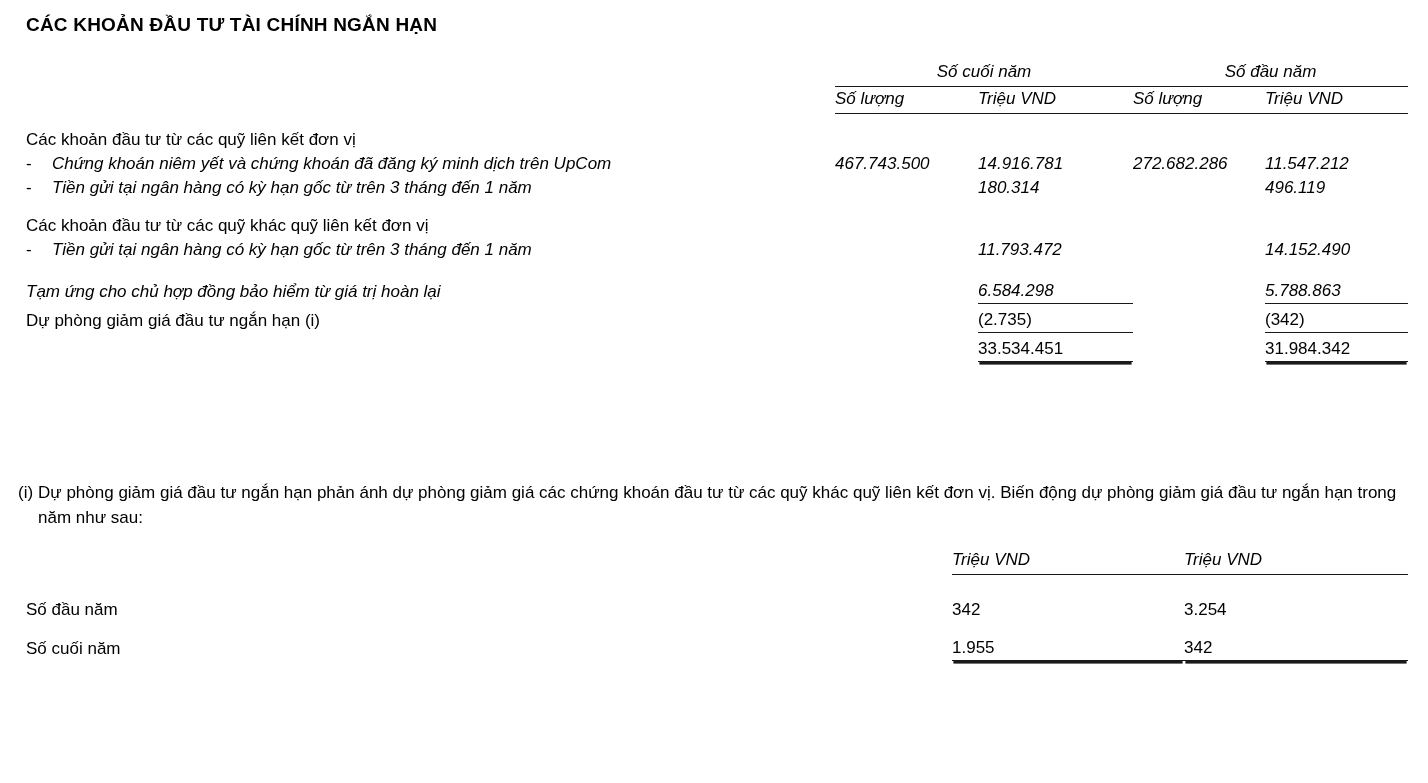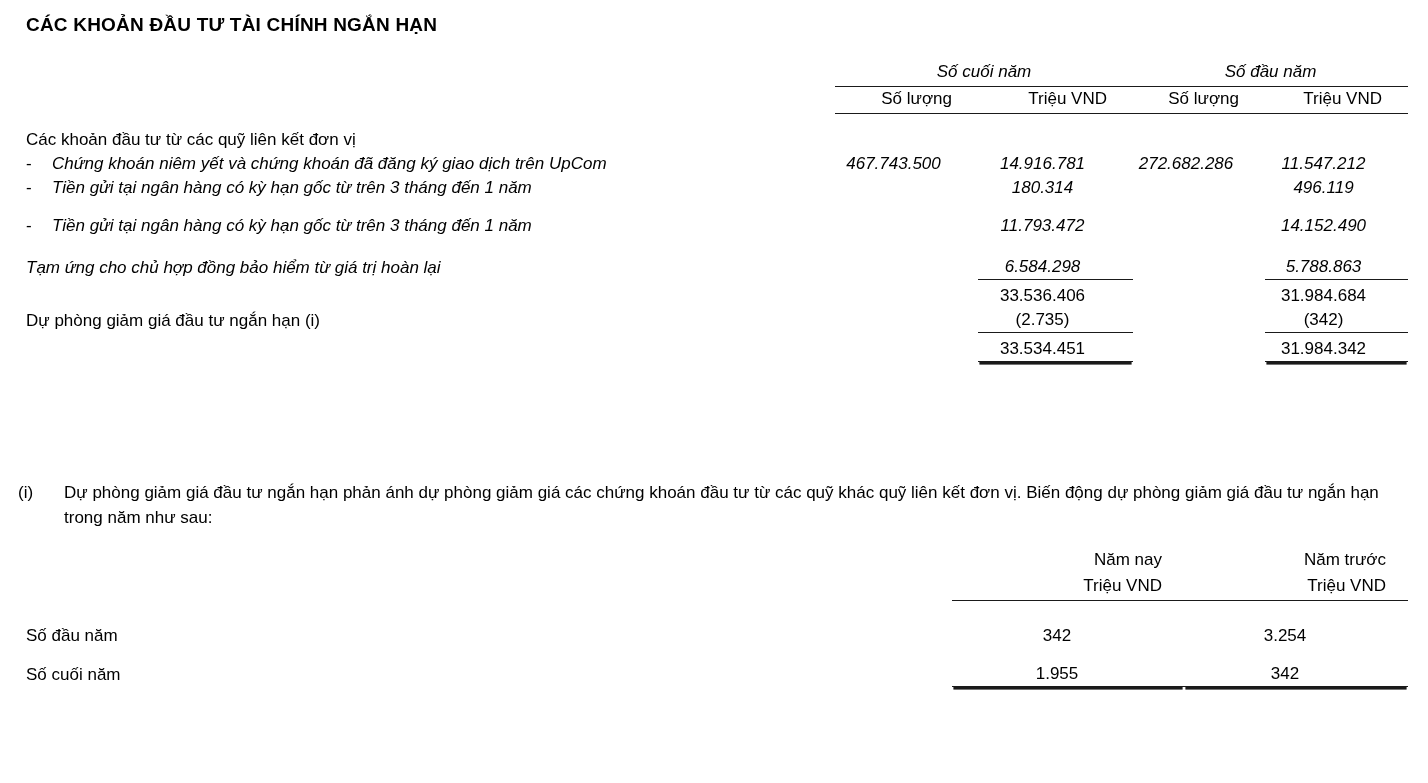--- a/index.html
+++ b/index.html
@@ -57,21 +57,21 @@
   #table-one col.c-q2    { width: 132px; }
   #table-one col.c-v2    { width: 143px; }
 
   
   #table-two { left: 26px; top: 548px; width: 1382px; }
   #table-two col.c-label { width: 926px; }
   #table-two col.c-v1    { width: 232px; }
   #table-two col.c-v2    { width: 224px; }
 
   .num {
-    text-align: center;
+    text-align: left;
     white-space: nowrap;
     padding-right: 26px !important;
   }
   #table-two .num { padding-right: 22px !important; }
 
   .lbl {
     text-align: left;
     white-space: nowrap;
   }
 
@@ -85,21 +85,21 @@
     font-size: 17px;
     padding-bottom: 2px !important;
   }
   .grp-rule {
     border-bottom: 1.6px solid #1a1a1a;
   }
   .sub-rule {
     border-bottom: 1.6px solid #1a1a1a;
   }
   .subhead {
-    text-align: right;
+    font-style: italic;
     padding-right: 26px !important;
     padding-bottom: 2px !important;
   }
   #table-two .subhead { padding-right: 22px !important; }
 
   .spacer-row td { height: 14px; font-size: 0; line-height: 0; }
   .spacer-sm td  { height: 9px;  font-size: 0; line-height: 0; }
   .spacer-xs td  { height: 4px;  font-size: 0; line-height: 0; }
 
   .row-tall td { height: 27px; font-style: italic; }
@@ -125,21 +125,21 @@
     font-size: 17px;
     line-height: 25px;
   }
   #footnote .fn-marker {
     position: absolute;
     left: 0;
     top: 0;
     width: 46px;
   }
   #footnote .fn-body {
-    margin-left: 46px;
+    margin-left: 20px;
     text-align: left;
   }
 </style>
 </head>
 <body>
 
 <div class="page">
 
   <div class="doc-title">CÁC KHOẢN ĐẦU TƯ TÀI CHÍNH NGẮN HẠN</div>
 
@@ -173,39 +173,46 @@
 
       <tr>
         <td class="lbl">Các khoản đầu tư từ các quỹ liên kết đơn vị</td>
         <td class="num"></td>
         <td class="num"></td>
         <td class="num"></td>
         <td class="num"></td>
       </tr>
 
       <tr>
-        <td class="lbl"><span class="bullet">-</span><span class="ital">Chứng khoán niêm yết và chứng khoán đã đăng ký giao dịch trên UpCom</span></td>
+        <td class="lbl"><span class="bullet">-</span><span class="ital">Chứng khoán niêm yết và chứng khoán đã đăng ký minh dịch trên UpCom</span></td>
         <td class="num ital">467.743.500</td>
         <td class="num ital">14.916.781</td>
         <td class="num ital">272.682.286</td>
         <td class="num ital">11.547.212</td>
       </tr>
 
       <tr>
         <td class="lbl"><span class="bullet">-</span><span class="ital">Tiền gửi tại ngân hàng có kỳ hạn gốc từ trên 3 tháng đến 1 năm</span></td>
         <td class="num ital"></td>
         <td class="num ital">180.314</td>
         <td class="num ital"></td>
         <td class="num ital">496.119</td>
       </tr>
 
       <tr class="spacer-row">
         <td colspan="5"></td>
       </tr>
 
+      <tr>
+        <td class="lbl">Các khoản đầu tư từ các quỹ khác quỹ liên kết đơn vị</td>
+        <td class="num"></td>
+        <td class="num"></td>
+        <td class="num"></td>
+        <td class="num"></td>
+      </tr>
 
       <tr>
         <td class="lbl"><span class="bullet">-</span><span class="ital">Tiền gửi tại ngân hàng có kỳ hạn gốc từ trên 3 tháng đến 1 năm</span></td>
         <td class="num ital"></td>
         <td class="num ital">11.793.472</td>
         <td class="num ital"></td>
         <td class="num ital">14.152.490</td>
       </tr>
 
       <tr class="spacer-row">
@@ -217,27 +224,20 @@
         <td class="num"></td>
         <td class="num rule-bot">6.584.298</td>
         <td class="num"></td>
         <td class="num rule-bot">5.788.863</td>
       </tr>
 
       <tr class="spacer-xs">
         <td colspan="5"></td>
       </tr>
 
-      <tr>
-        <td class="lbl"></td>
-        <td class="num"></td>
-        <td class="num">33.536.406</td>
-        <td class="num"></td>
-        <td class="num">31.984.684</td>
-      </tr>
 
       <tr>
         <td class="lbl">Dự phòng giảm giá đầu tư ngắn hạn (i)</td>
         <td class="num"></td>
         <td class="num rule-bot">(2.735)</td>
         <td class="num"></td>
         <td class="num rule-bot">(342)</td>
       </tr>
 
       <tr class="spacer-xs">
@@ -260,25 +260,20 @@
   </div>
 
   <table class="tbl" id="table-two">
     <colgroup>
       <col class="c-label">
         <col class="c-v1">
         <col class="c-v2">
     </colgroup>
     <tbody>
 
-      <tr>
-        <td></td>
-        <td class="subhead">Năm nay</td>
-        <td class="subhead">Năm trước</td>
-      </tr>
 
       <tr>
         <td></td>
         <td class="subhead sub-rule">Triệu VND</td>
         <td class="subhead sub-rule">Triệu VND</td>
       </tr>
 
       <tr class="spacer-row">
         <td colspan="3"></td>
       </tr>

